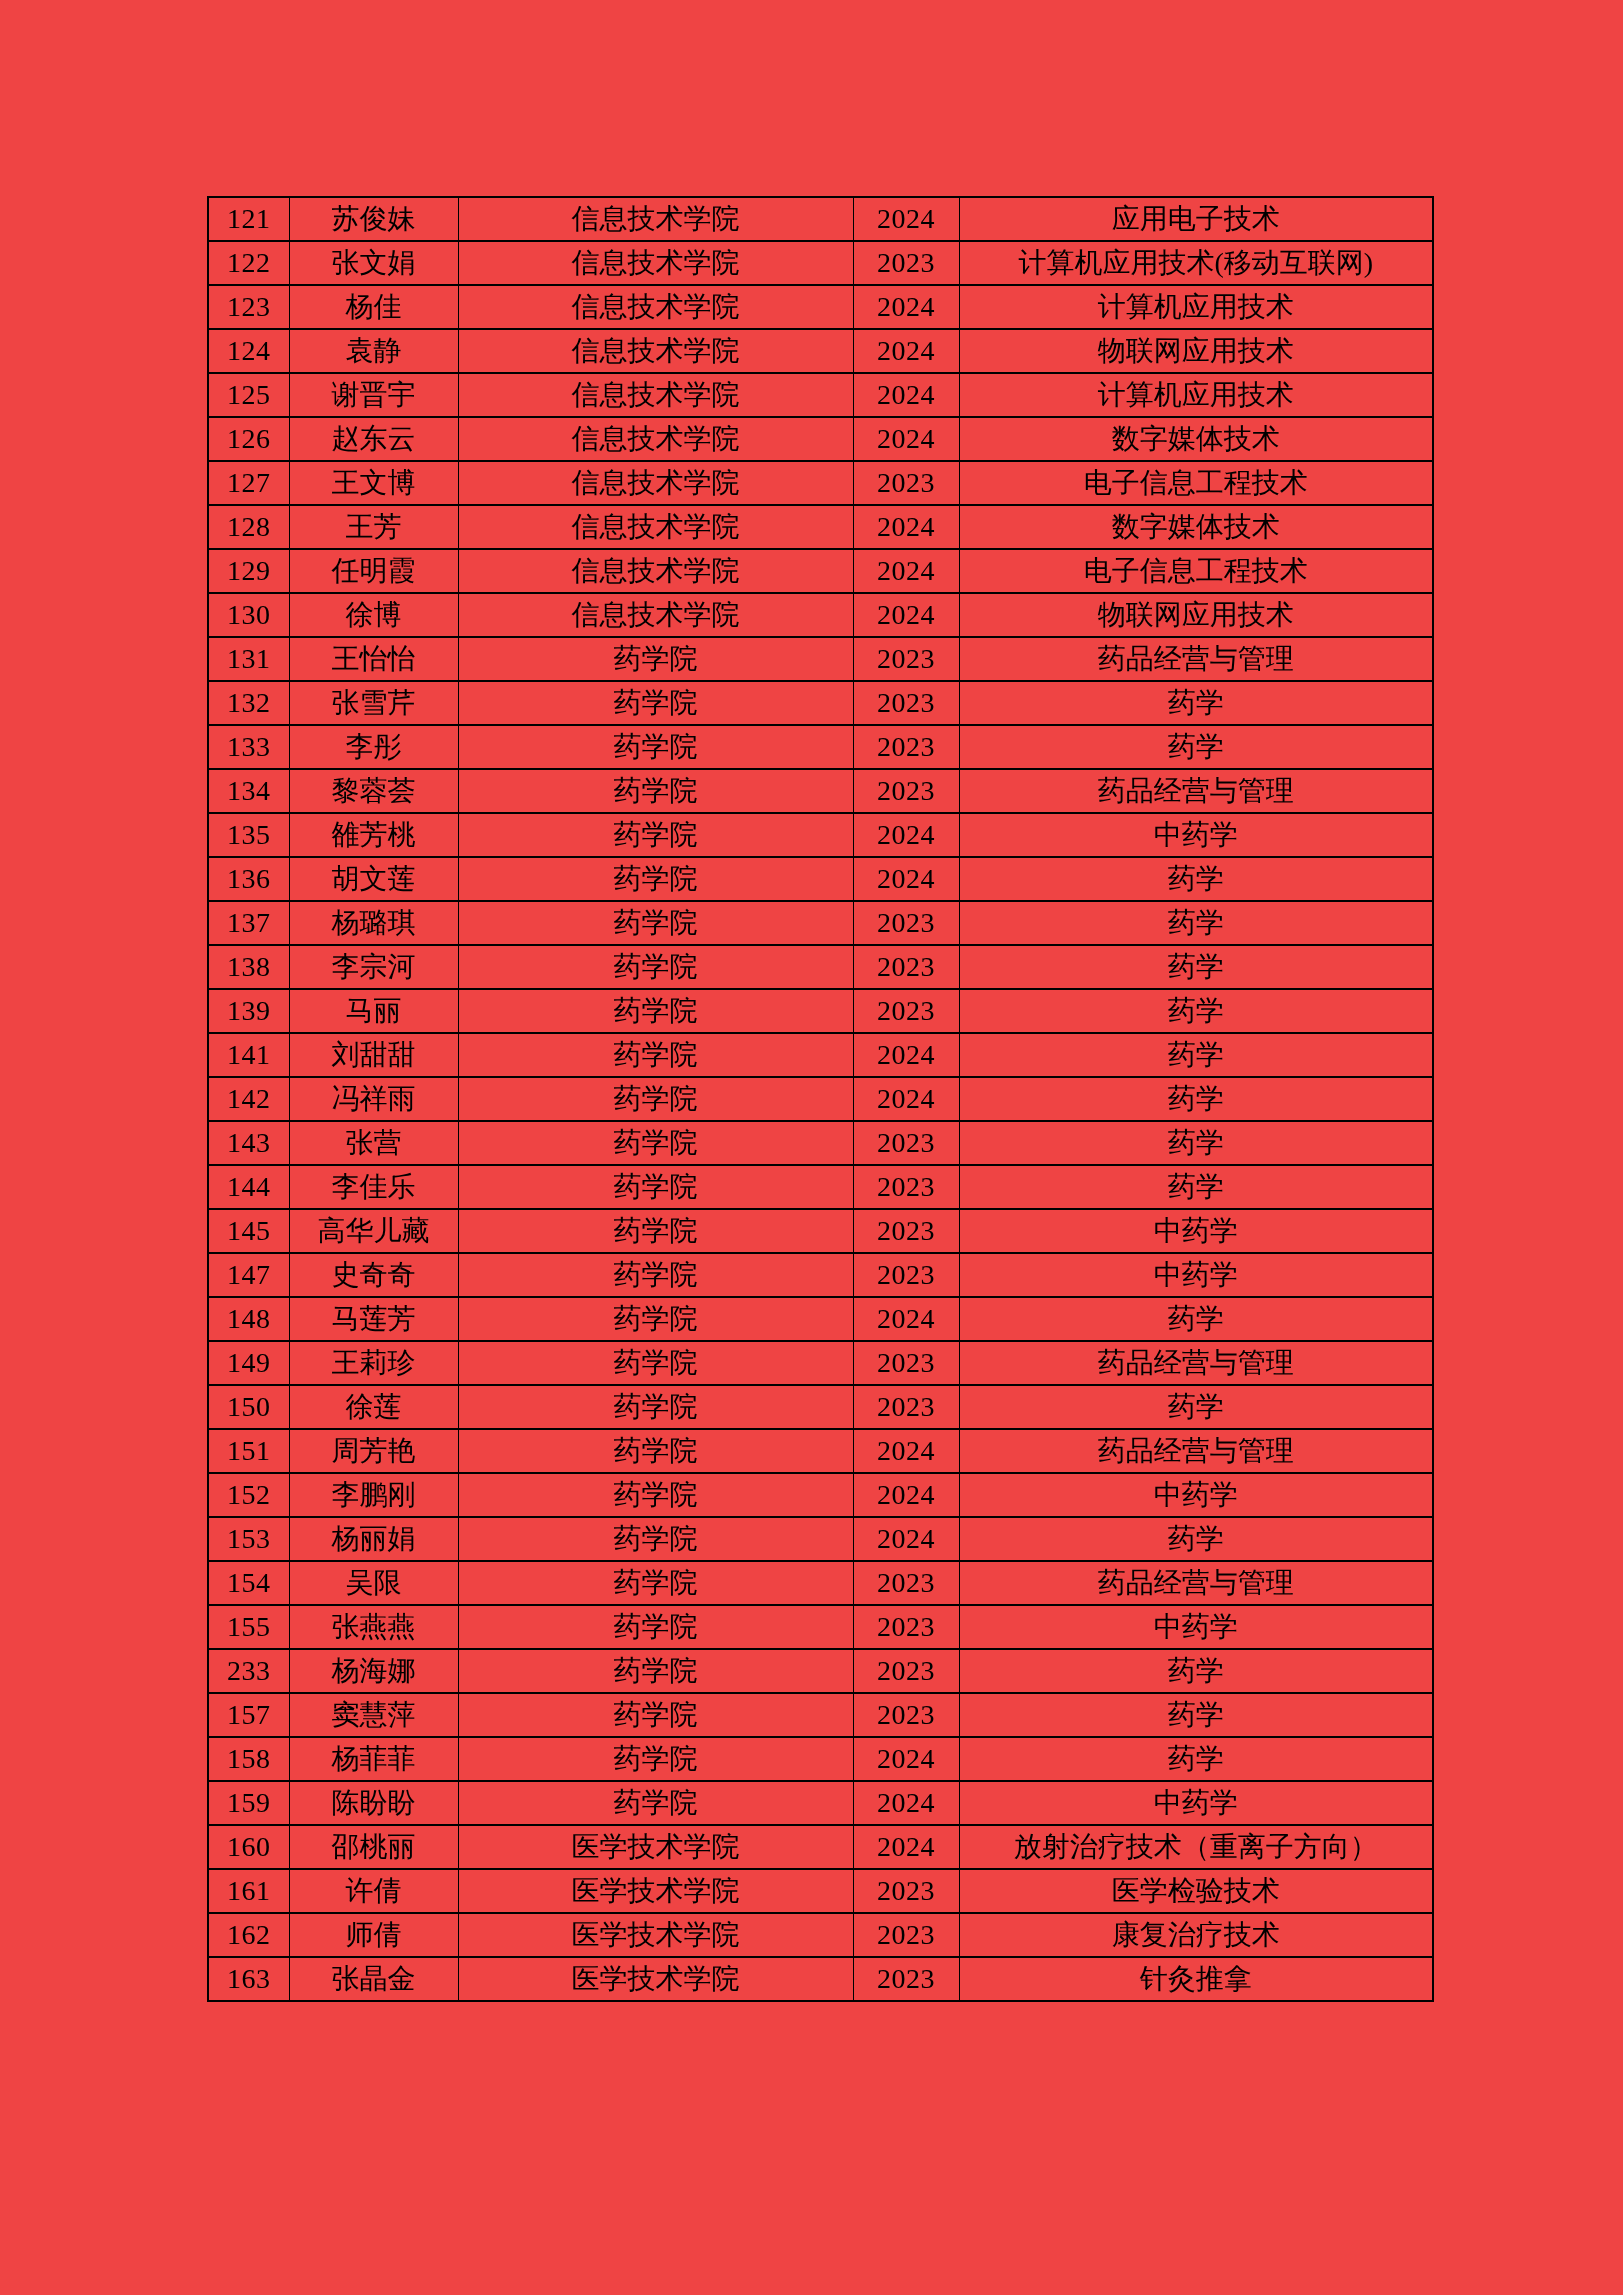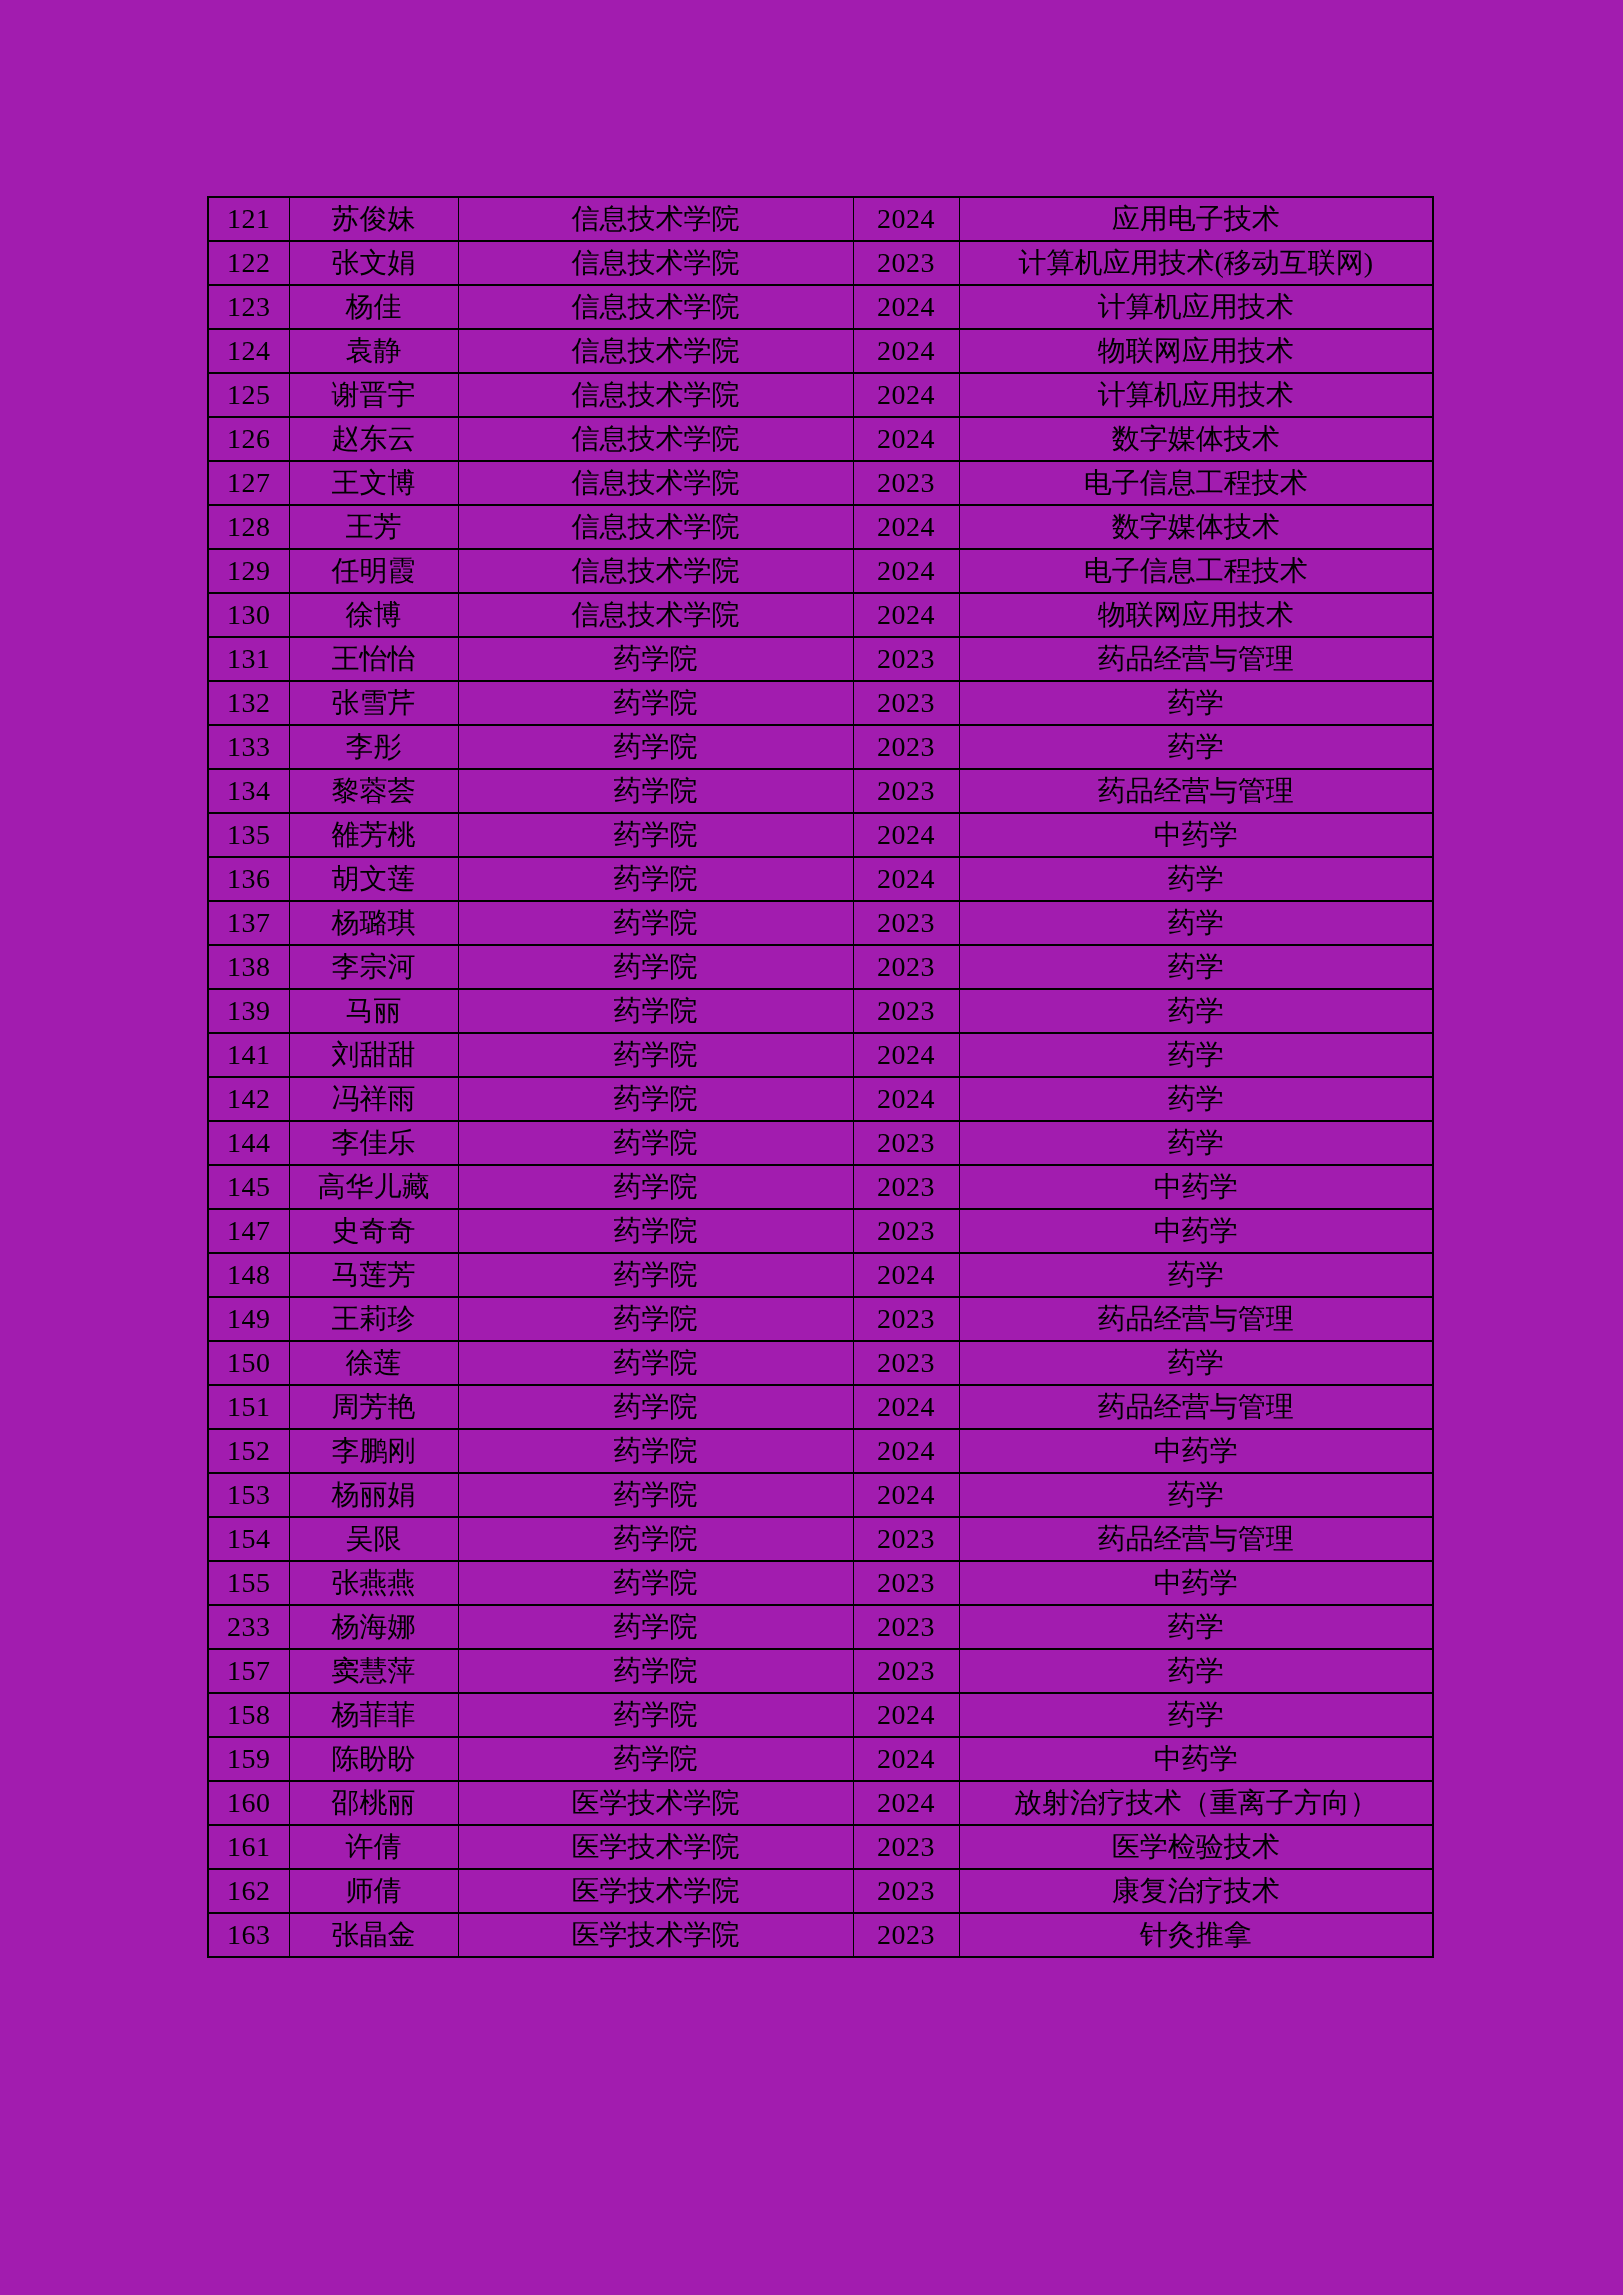--- a/index.html
+++ b/index.html
@@ -4,21 +4,21 @@
 <style>
   html, body {
     margin: 0;
     padding: 0;
     background: #ffffff;
   }
   .page {
     position: relative;
     width: 1623px;
     height: 2295px;
-    background: #a21caf;
+    background: #ef4444;
     overflow: hidden;
     font-family: "Liberation Serif", "DejaVu Serif", serif;
     color: #000000;
   }
   table.roster {
     position: absolute;
     left: 207px;
     top: 196px;
     width: 1225px;
     border-collapse: collapse;
@@ -223,20 +223,27 @@
     </tr>
 
     <tr>
       <td class="cell-number">142</td>
       <td class="cell-name">冯祥雨</td>
       <td class="cell-college">药学院</td>
       <td class="cell-year">2024</td>
       <td class="cell-major">药学</td>
     </tr>
 
+    <tr>
+      <td class="cell-number">143</td>
+      <td class="cell-name">张营</td>
+      <td class="cell-college">药学院</td>
+      <td class="cell-year">2023</td>
+      <td class="cell-major">药学</td>
+    </tr>
 
     <tr>
       <td class="cell-number">144</td>
       <td class="cell-name">李佳乐</td>
       <td class="cell-college">药学院</td>
       <td class="cell-year">2023</td>
       <td class="cell-major">药学</td>
     </tr>
 
     <tr>

